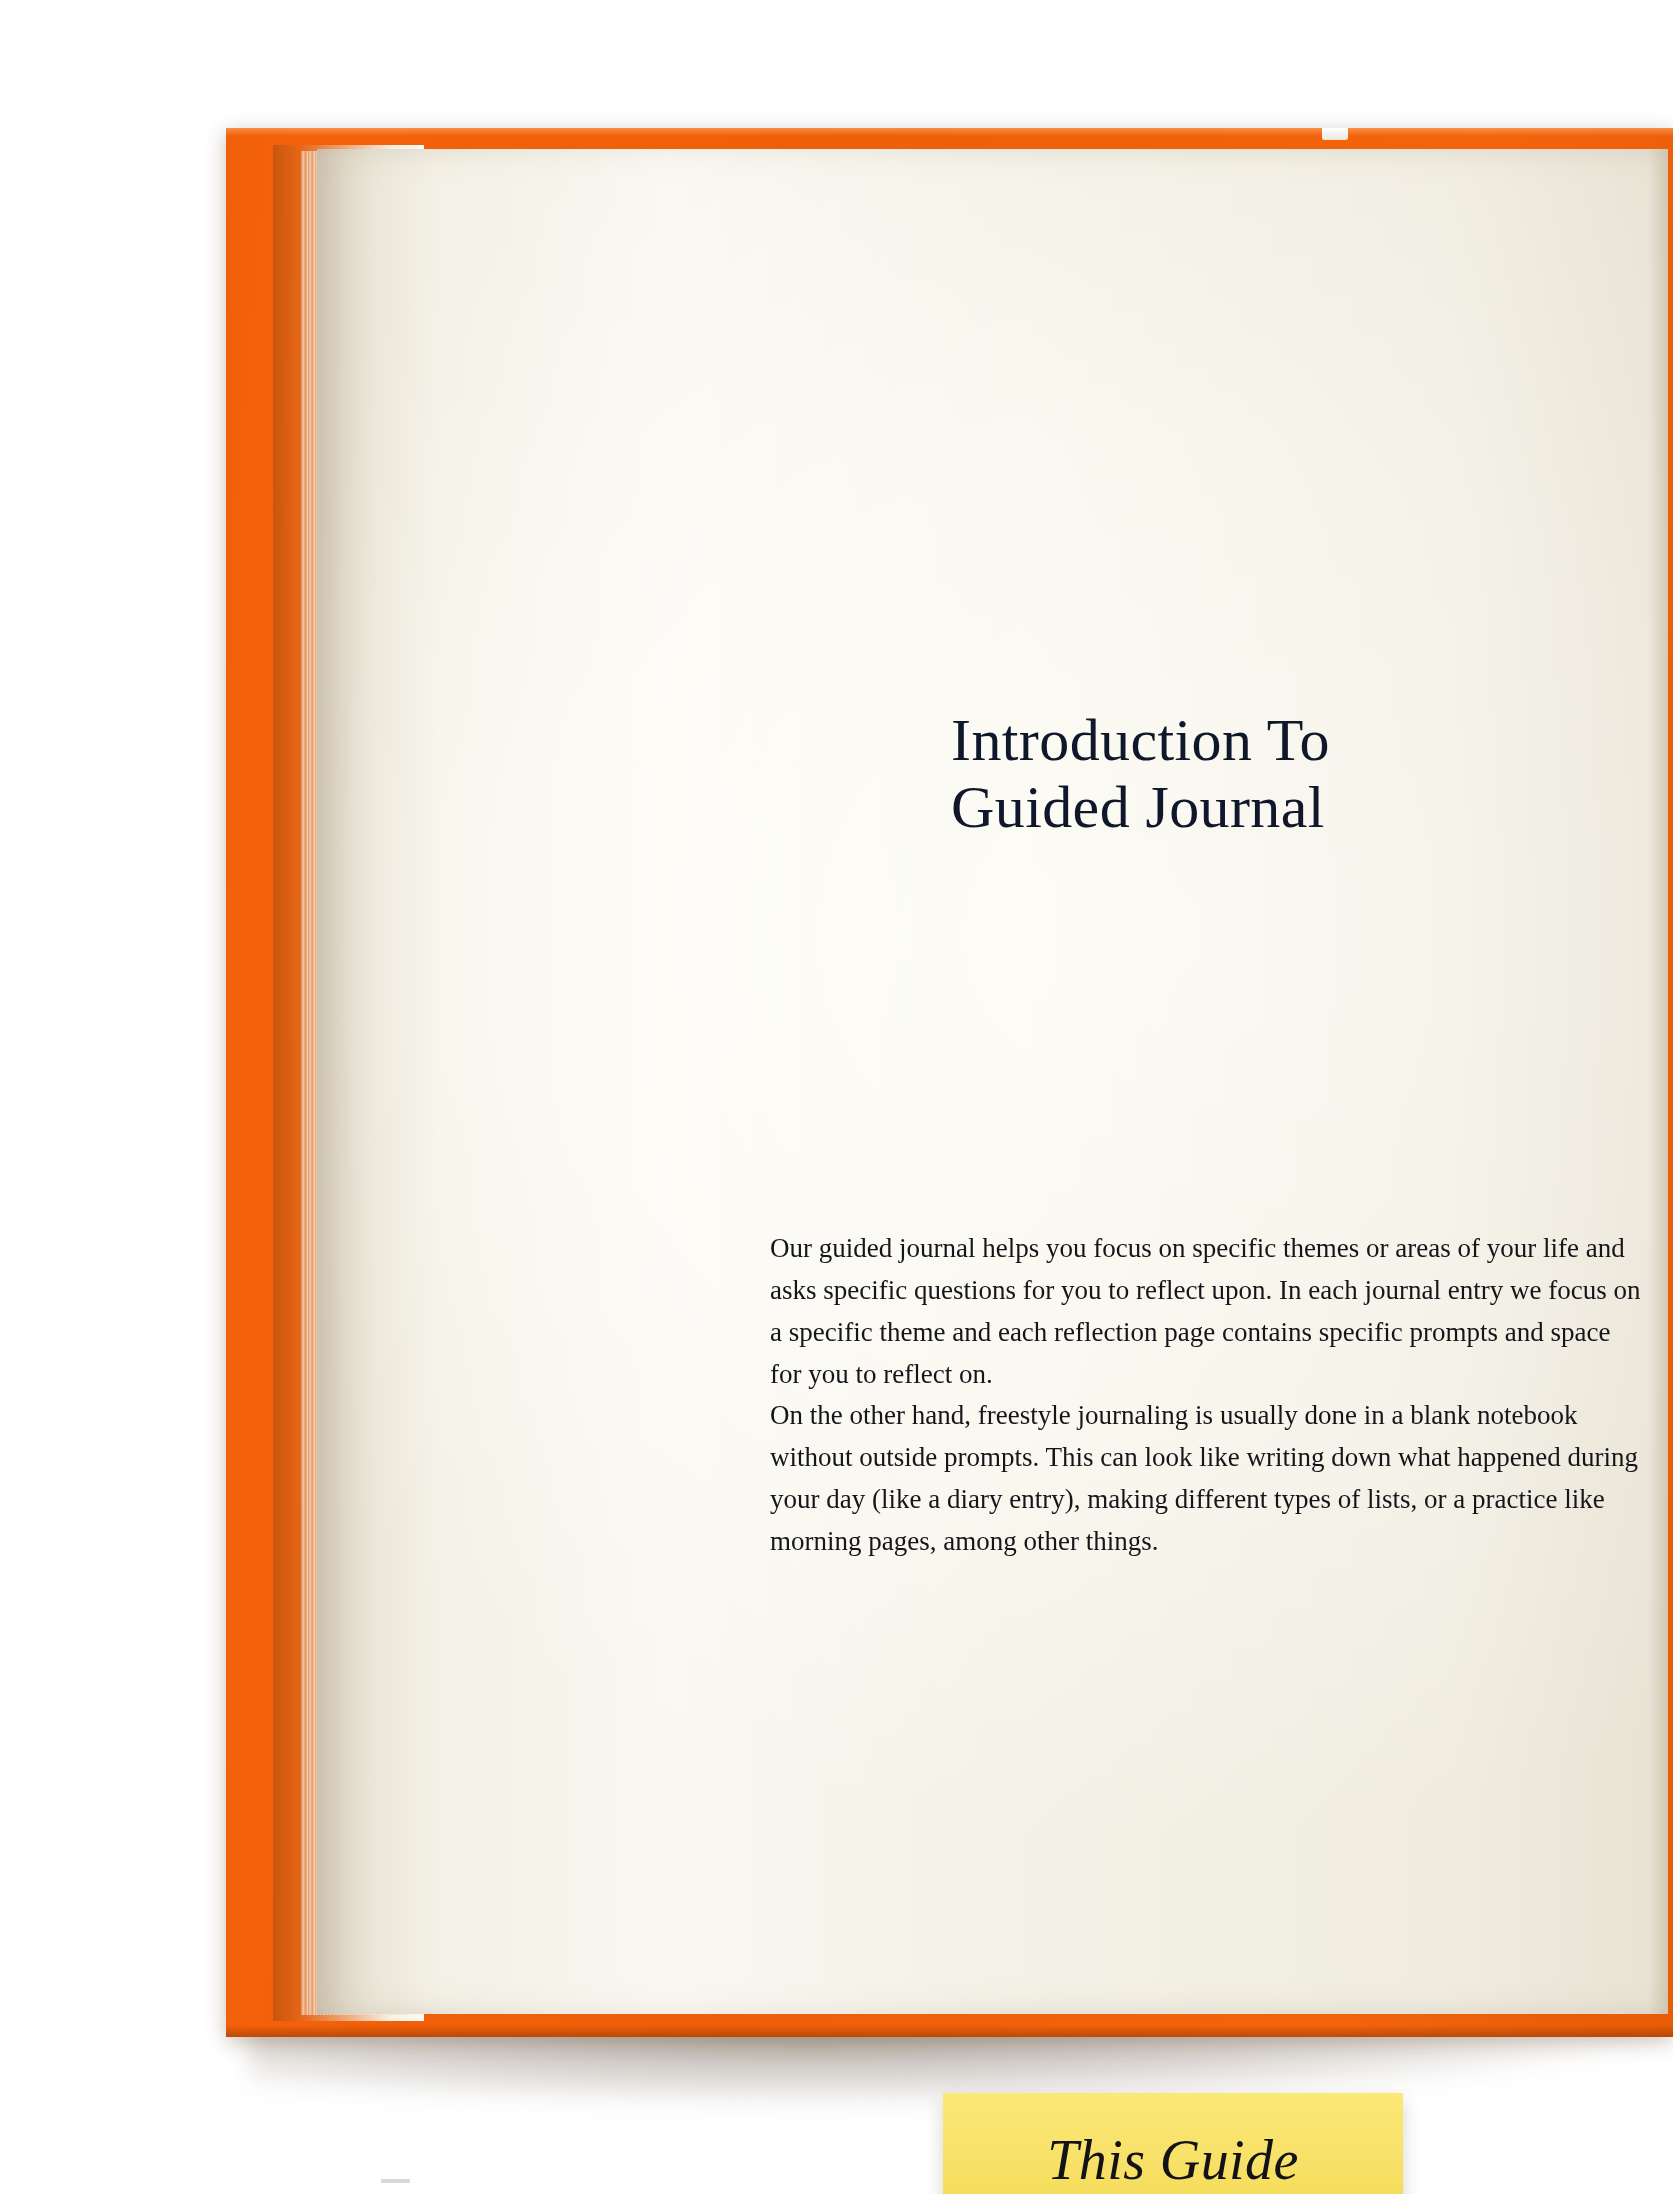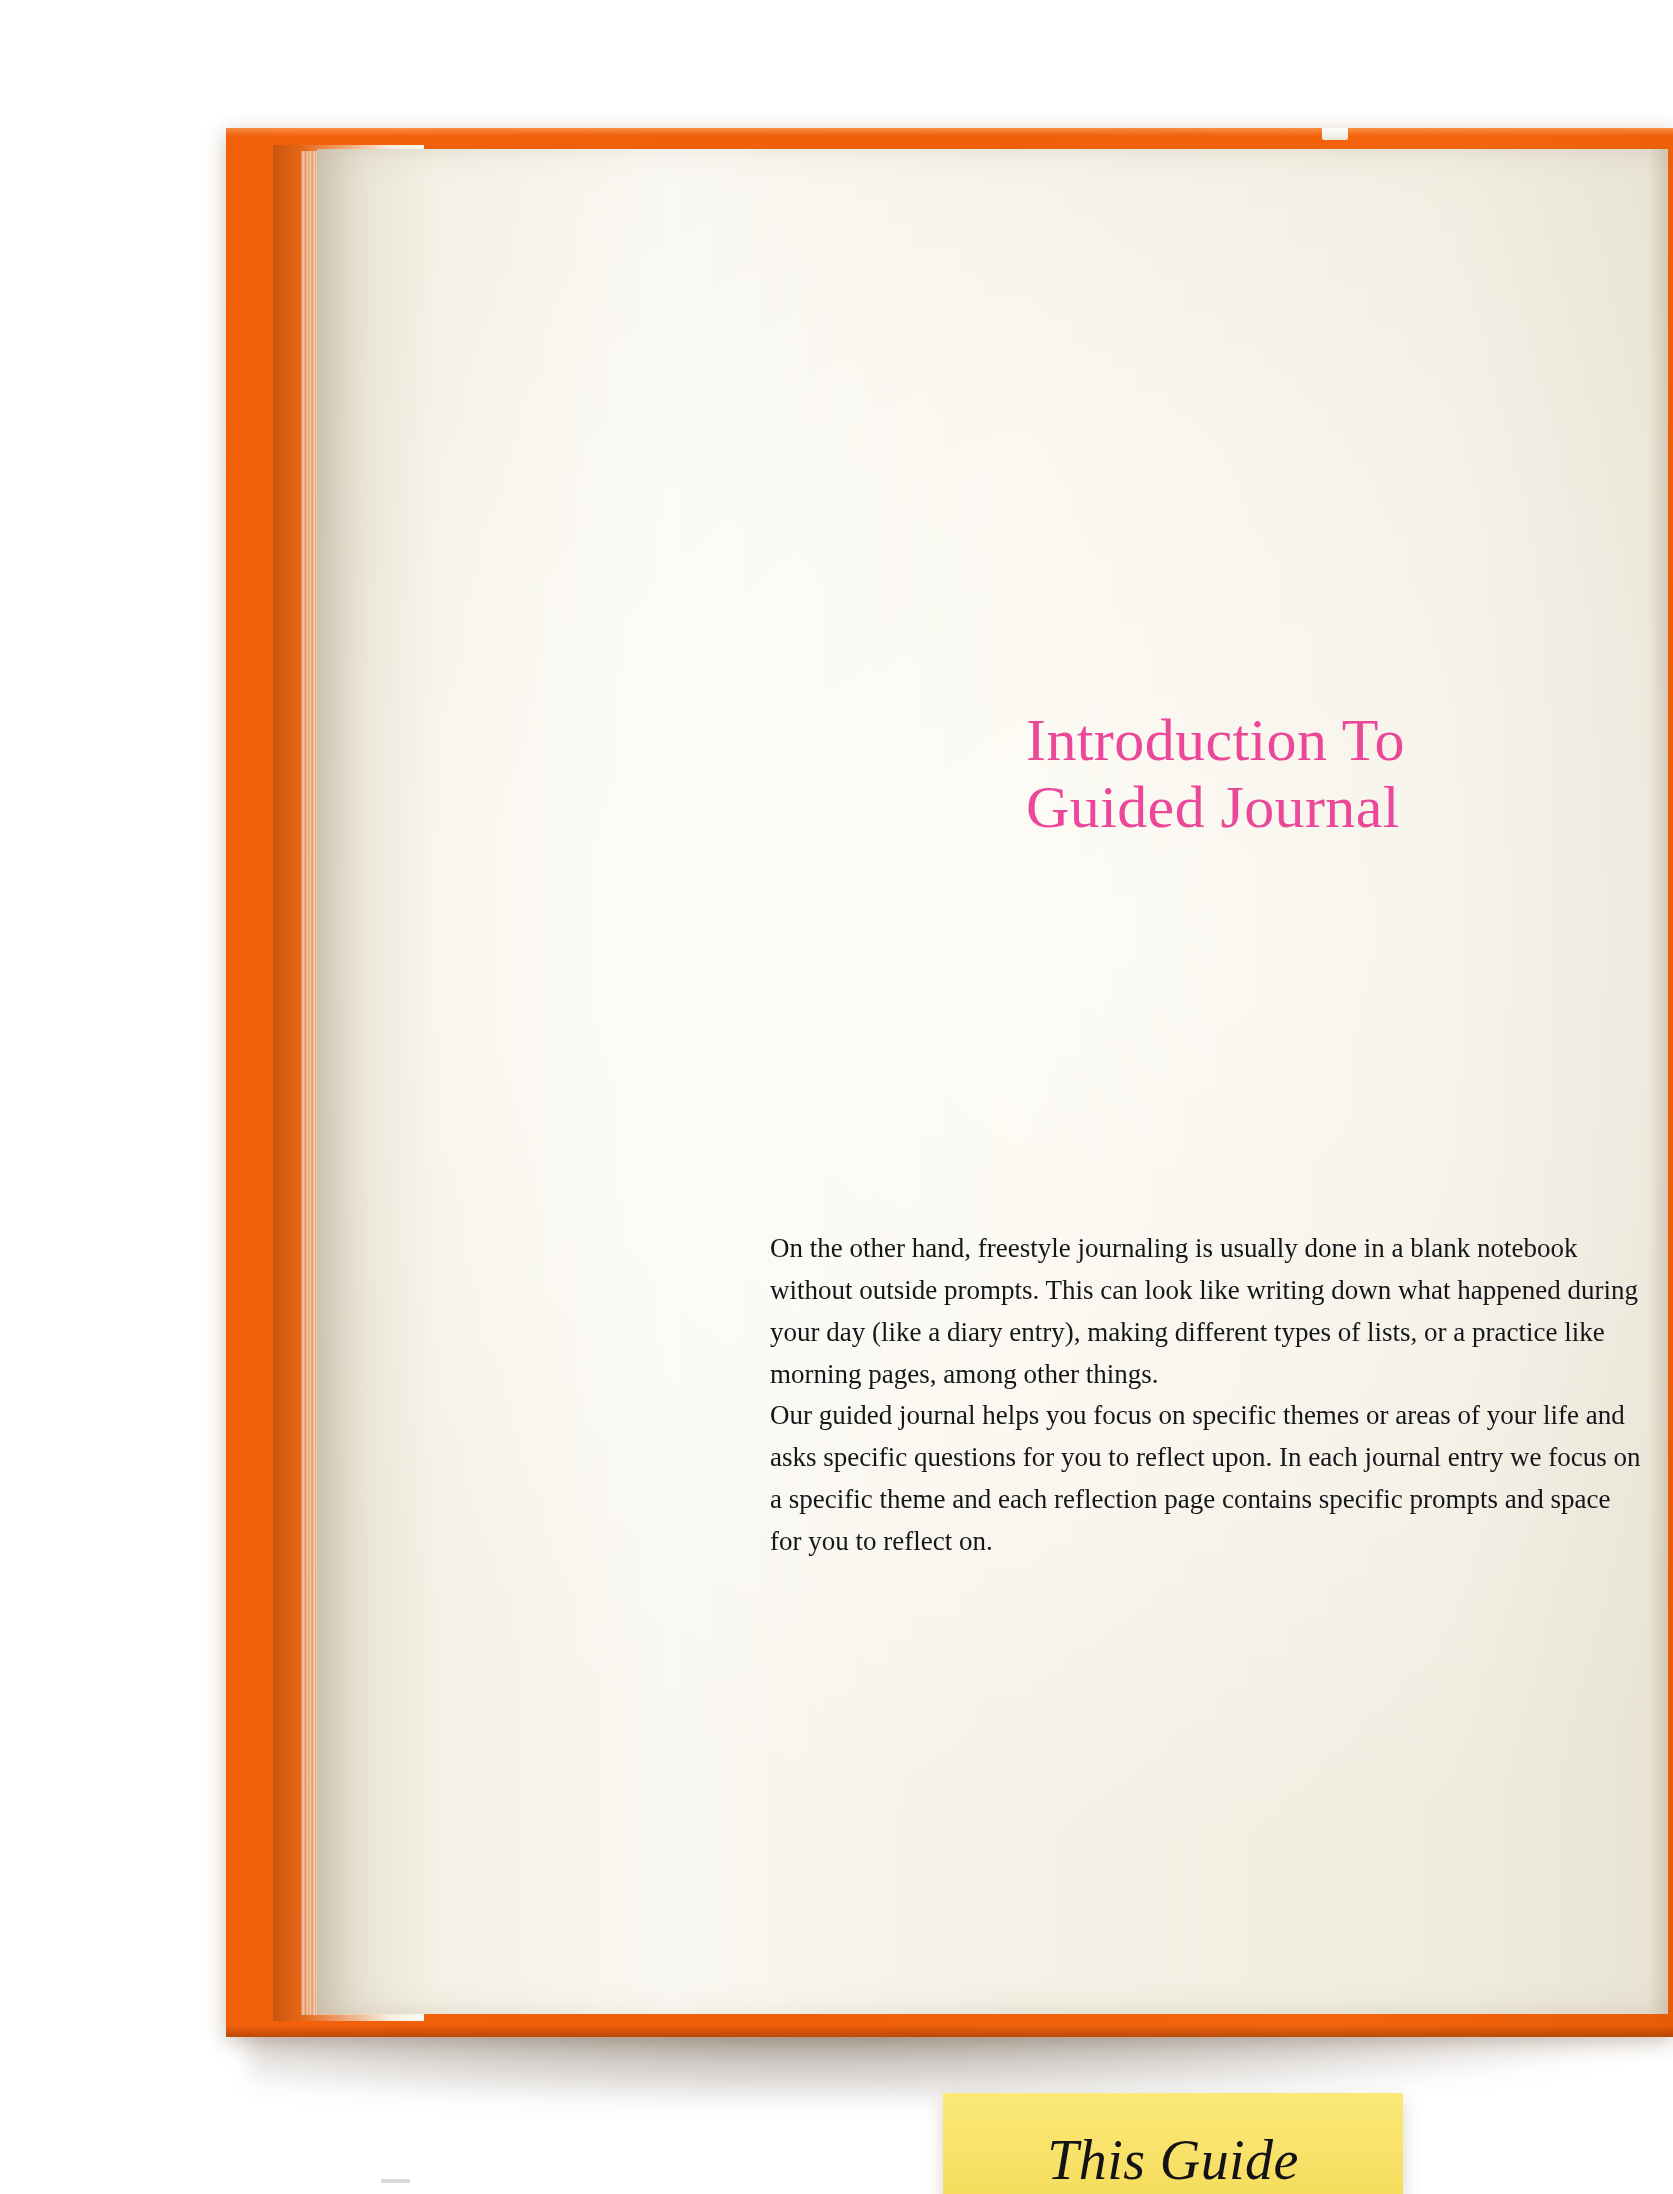--- a/index.html
+++ b/index.html
@@ -137,28 +137,28 @@
   #content {
     position: absolute;
     left: 91px;
     top: 21px;
     width: 1351px;
     height: 1865px;
   }
 
   #doc-title {
     position: absolute;
-    left: 709px;
+    left: 634px;
     top: 558px;
     width: 619px;
     font-family: "Liberation Serif", serif;
     font-size: 60px;
     line-height: 1.12;
     letter-spacing: 0.4px;
-    color: #ec4899;
+    color: #0f172a;
     font-weight: 400;
     white-space: pre-line;
   }
 
   #body-copy {
     position: absolute;
     left: 453px;
     top: 1079px;
     width: 872px;
     font-family: "Liberation Serif", serif;
@@ -221,22 +221,22 @@
     <div id="page-sheen"></div>
     <div id="page-right-edge"></div>
   </div>
 
   <div id="content">
 
     <div id="doc-title">Introduction To
 Guided Journal</div>
 
     <div id="body-copy">
+      <p>Our guided journal helps you focus on specific themes or areas of your life and asks specific questions for you to reflect upon. In each journal entry we focus on a specific theme and each reflection page contains specific prompts and space for you to reflect on.</p>
       <p>On the other hand, freestyle journaling is usually done in a blank notebook without outside prompts. This can look like writing down what happened during your day (like a diary entry), making different types of lists, or a practice like morning pages, among other things.</p>
-      <p>Our guided journal helps you focus on specific themes or areas of your life and asks specific questions for you to reflect upon. In each journal entry we focus on a specific theme and each reflection page contains specific prompts and space for you to reflect on.</p>
     </div>
 
   </div>
 
   <div id="quick-guide-label">
     <span id="quick-guide-text">This Guide</span>
   </div>
 
 </div>
 

